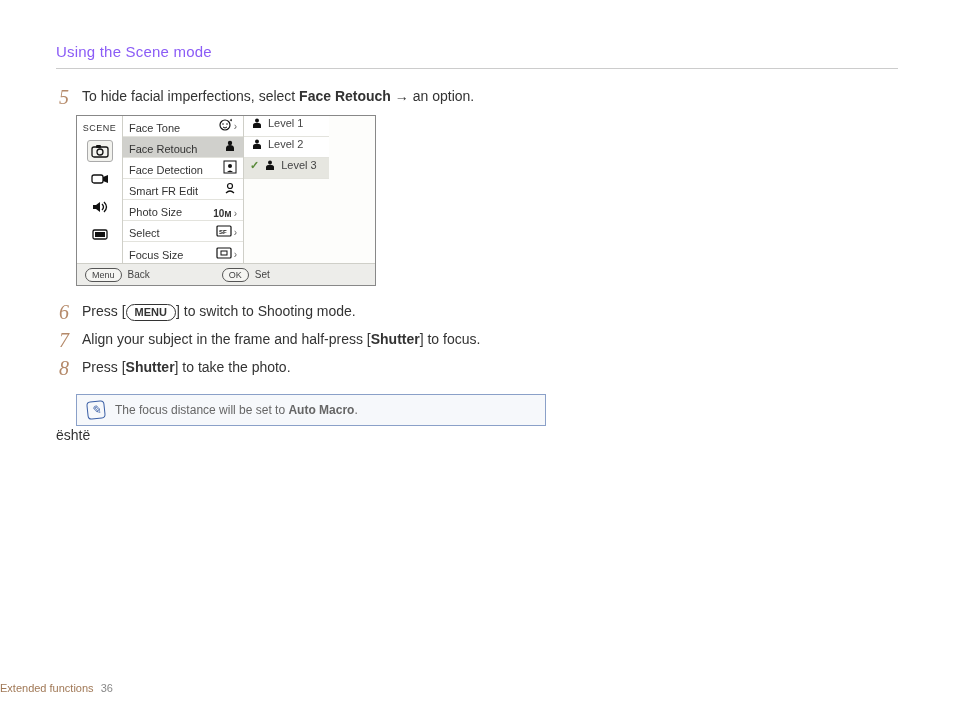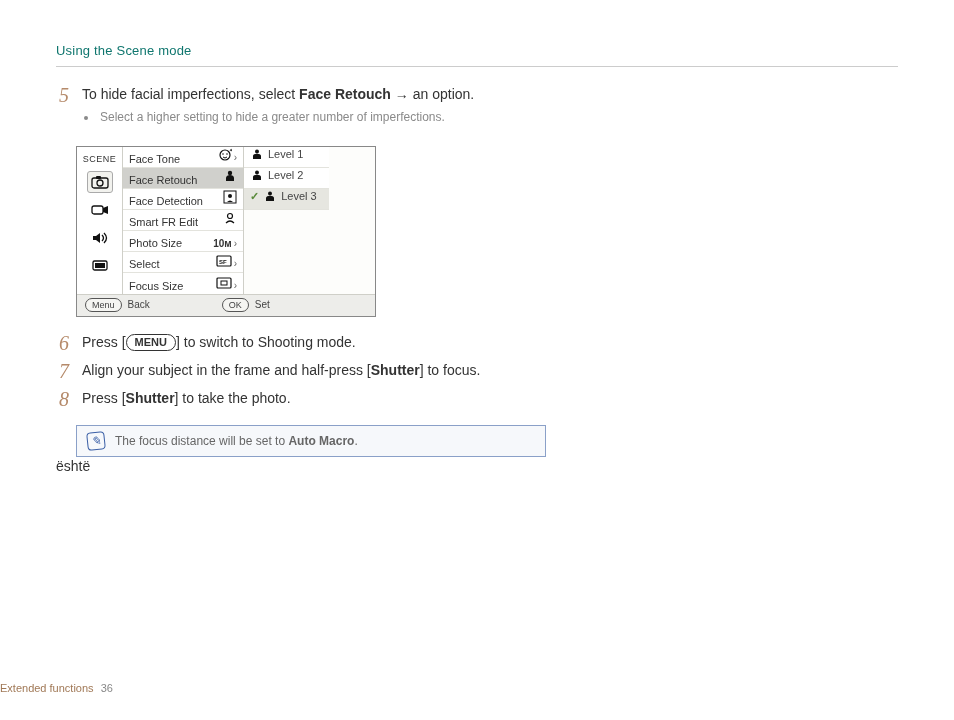--- a/index.html
+++ b/index.html
@@ -11,21 +11,21 @@
     --panel-bg:#fff;
     --hi-bg:#d0d0cc;
     --hi-bg2:#e6e6e0;
     --note-border:#8aa0c8;
     --num:#b58a6a;
     --menu-pill:#e6e6e6;
   }
   *{box-sizing:border-box}
   html,body{margin:0;padding:0;background:#fff;font-family:Arial,Helvetica,sans-serif;color:var(--text);font-size:14px;line-height:1.35}
   .page{width:954px;min-height:720px;margin:0 auto;padding:42px 56px 30px 56px;position:relative}
-  .section-head{color:#0f766e;font-size:13px;letter-spacing:.2px;border-bottom:1px solid var(--rule);padding-bottom:6px;margin-bottom:18px}
+  .section-head{color:#8b5cf6;font-size:15px;letter-spacing:.2px;border-bottom:1px solid var(--rule);padding-bottom:6px;margin-bottom:18px}
   .col{width:470px}
   .step{display:flex;gap:10px;margin-bottom:8px}
   .step-num{font-family:Georgia,'Times New Roman',serif;font-style:italic;color:var(--num);font-size:20px;line-height:1;flex:0 0 16px;text-align:center}
   .step-body{flex:1}
   .step-body .arrow{font-family:inherit}
   .sub-bullets{margin:6px 0 12px 0;padding-left:16px;color:#8a8a8a;font-size:12px}
   .sub-bullets li{list-style:disc;margin-left:0;padding-left:2px}
   b{font-weight:700}
   .menu-pill{display:inline-block;border:1px solid #333;border-radius:10px;padding:0 8px;font-size:11px;line-height:15px;font-weight:700;background:#fff;vertical-align:middle}
 
@@ -67,23 +67,20 @@
 
   <div class="section-head">Using the Scene mode</div>
 
   <div class="col">
 
     
     <div class="step">
       <div class="step-num">5</div>
       <div class="step-body">
         <span>To hide facial imperfections, select </span><b>Face Retouch</b><span class="arrow"> → </span><span>an option.</span>
-        <ul class="sub-bullets">
-          <li>Select a higher setting to hide a greater number of imperfections.</li>
-        </ul>
       </div>
     </div>
 
     
     <div class="mock">
       <div class="mock-inner">
         <div class="mock-left">
           <div class="scene-label">SCENE</div>
           <div class="ico sel">
             <svg width="18" height="14" viewBox="0 0 18 14">

